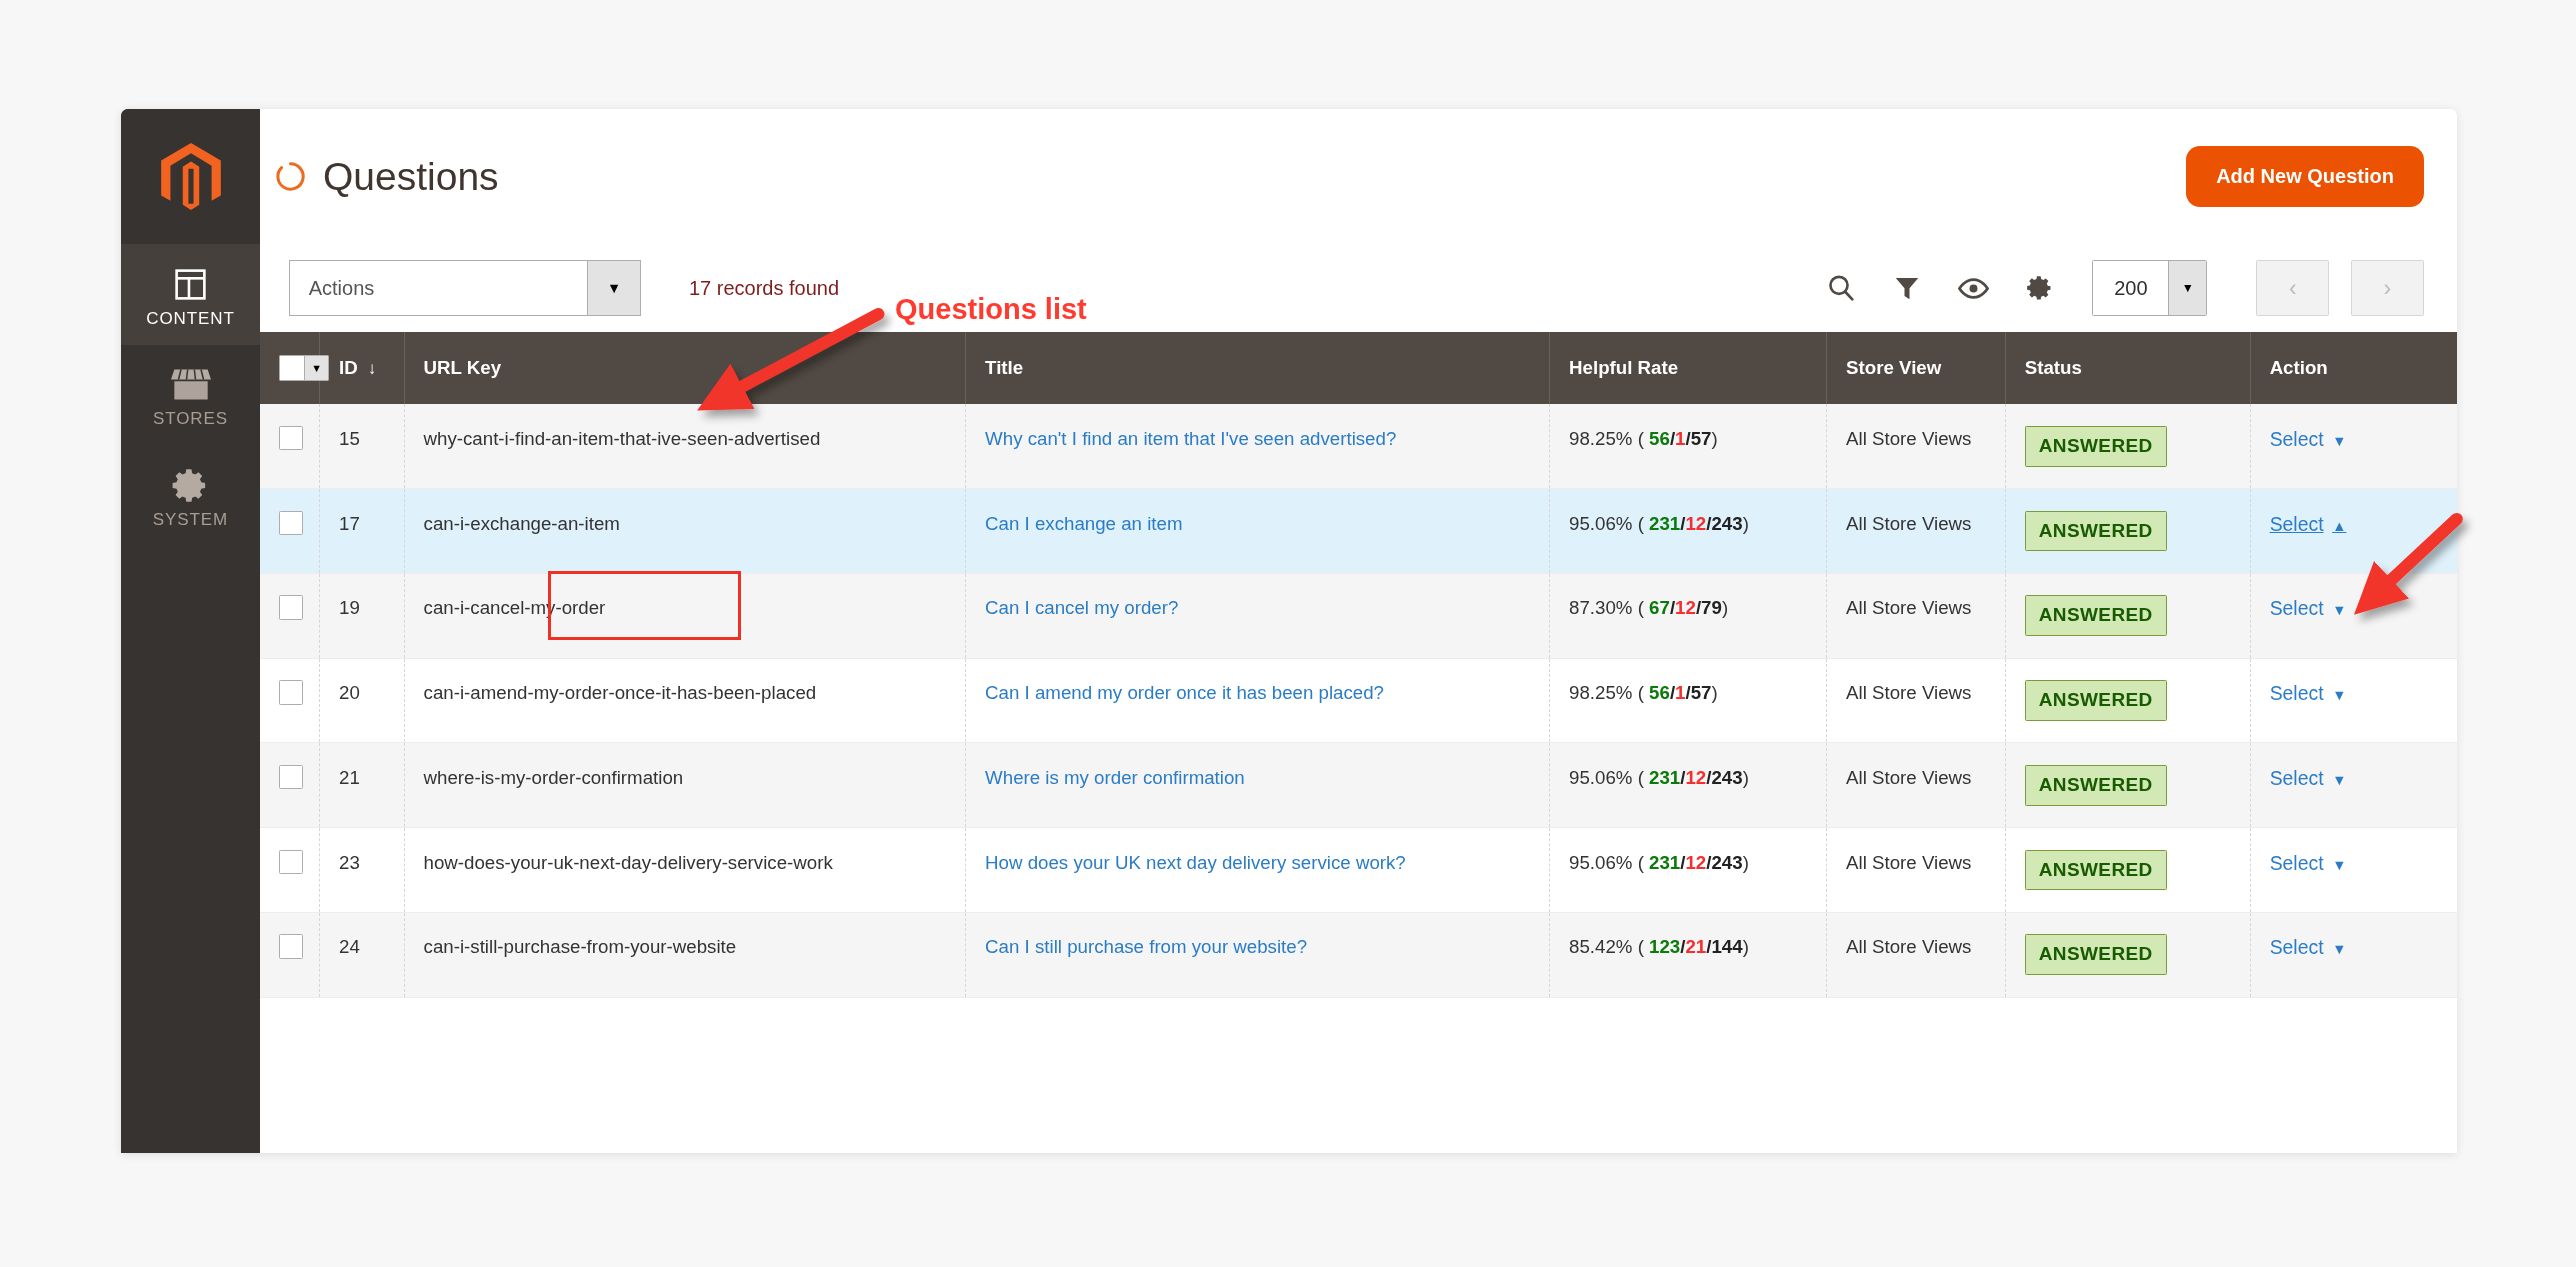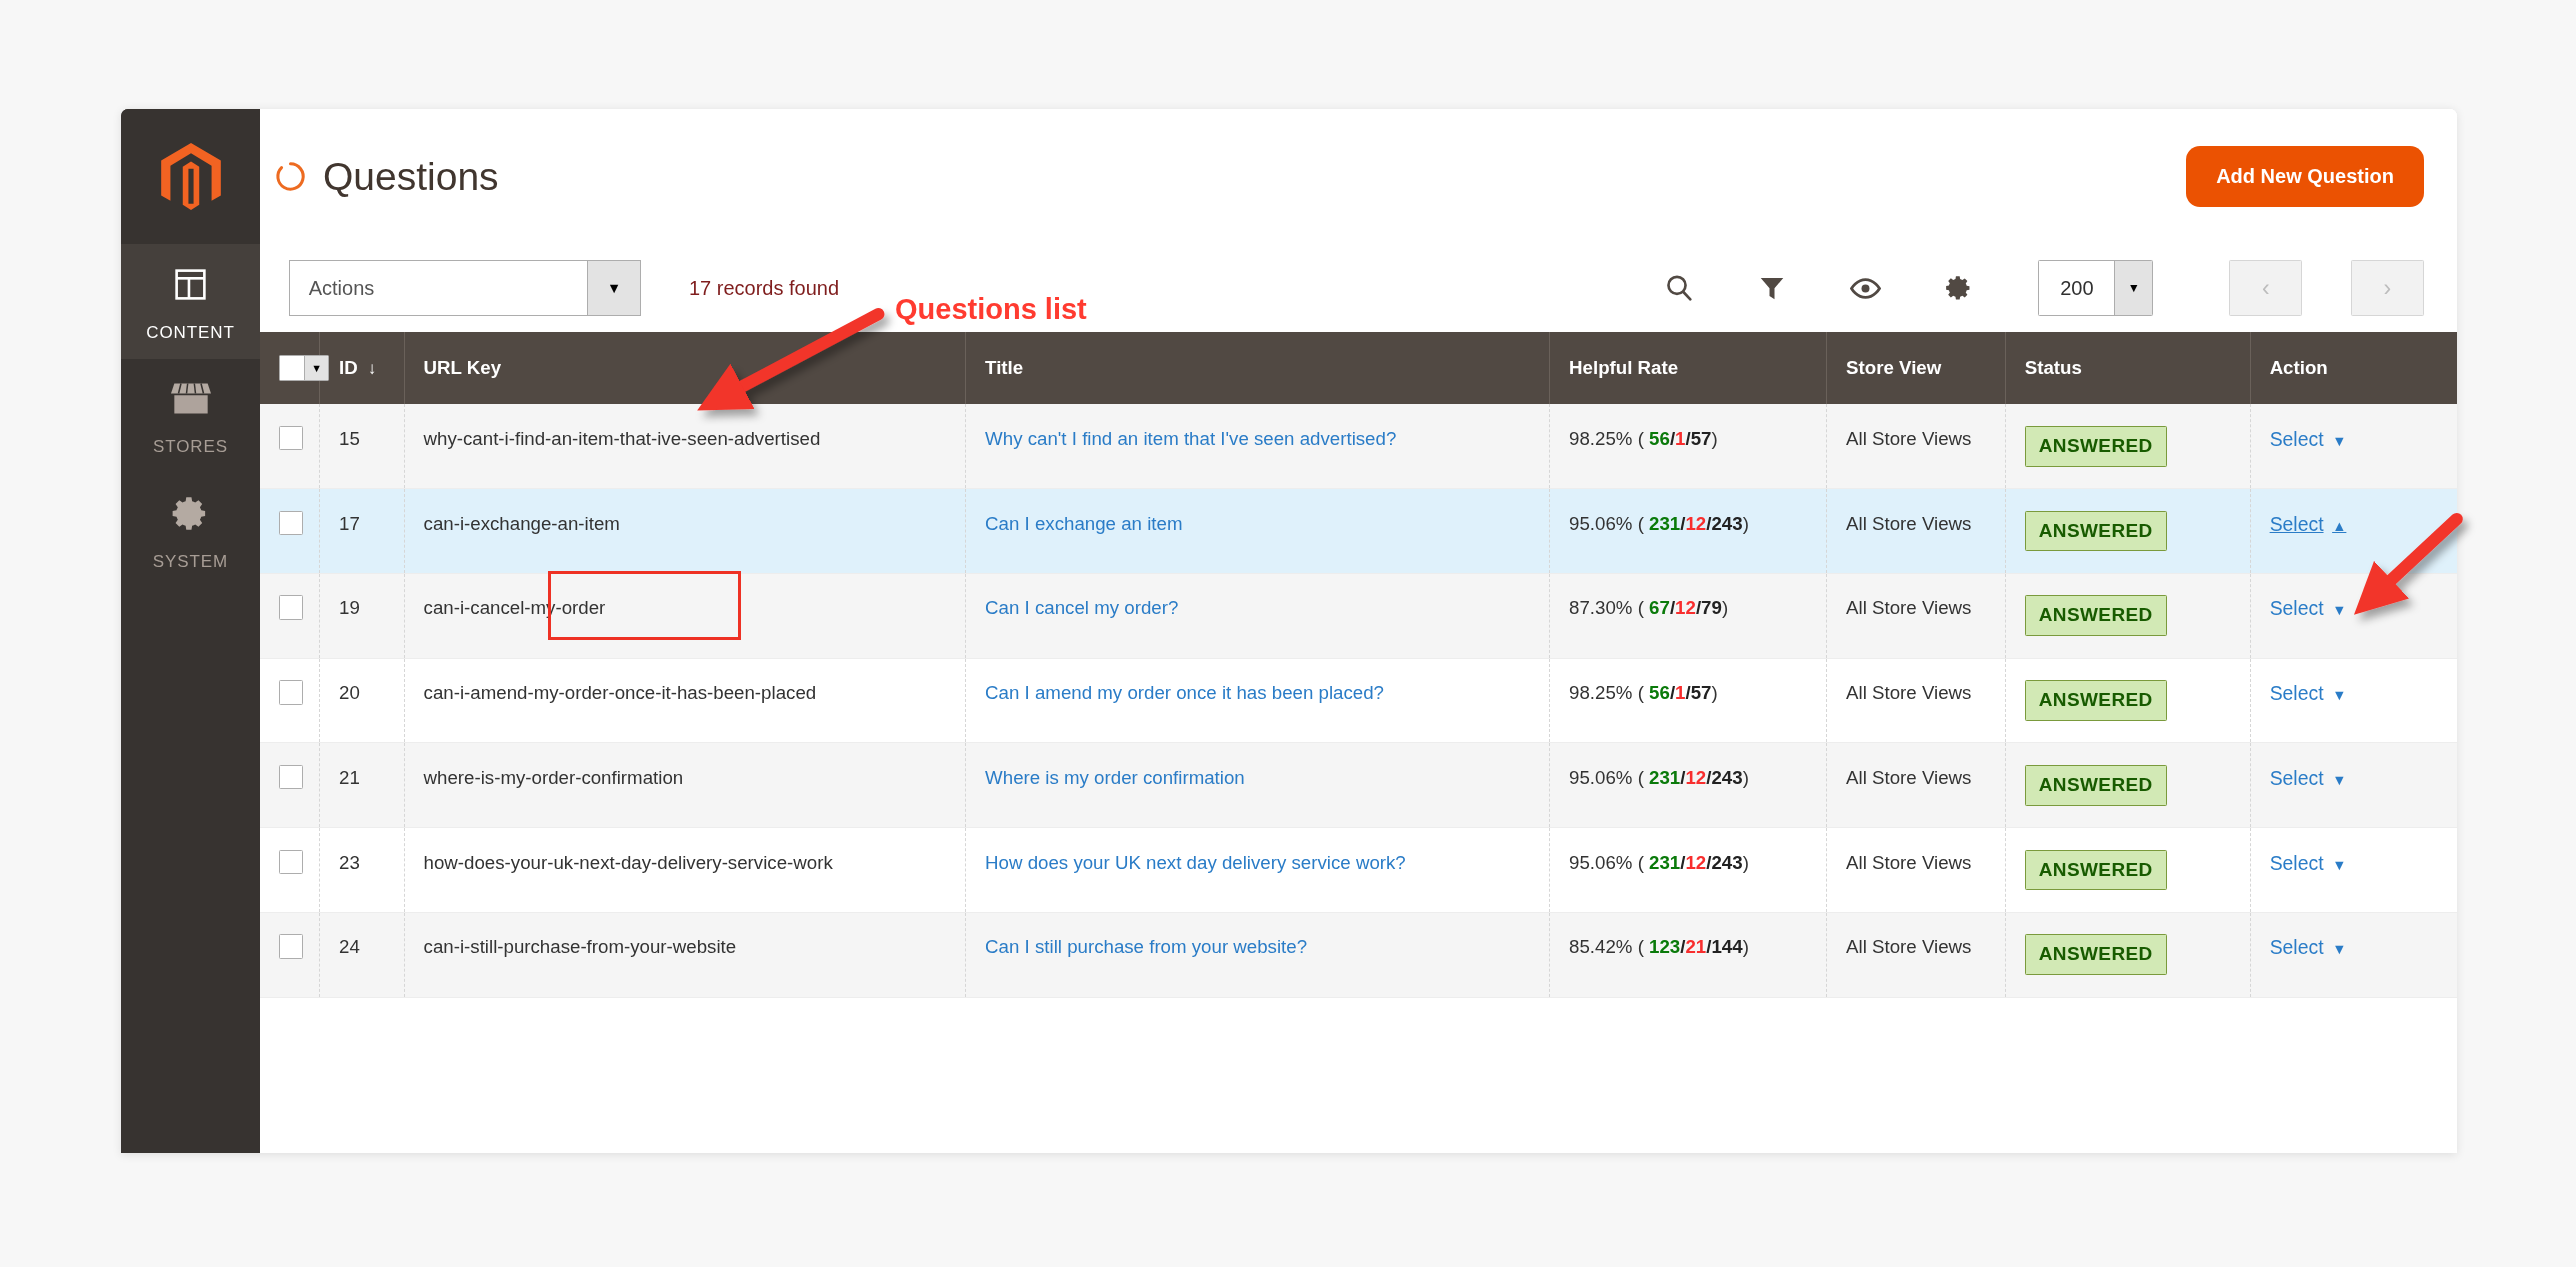--- a/index.html
+++ b/index.html
@@ -47,21 +47,21 @@
     text-align: center;
     color: #a79d95;
     cursor: pointer;
   }
   .nav-item.active { background: #45403c; color: #ffffff; }
   .nav-icon { height: 43px; display:flex; align-items:center; justify-content:center; }
   .nav-icon svg { display:block; }
   .nav-label {
     font-size: 17px;
     letter-spacing: 0.9px;
-    margin-top: 17px;
+    margin-top: 3px;
     font-family: "Liberation Sans", sans-serif;
   }
 
   
   #content { flex: 1 1 auto; position: relative; background:#ffffff; min-width:0; }
 
   
   #page-header {
     height: 135px;
     display: flex;
@@ -131,21 +131,20 @@
   }
   #records-found {
     margin-left: 48px;
     font-size: 20px;
     color: #7f1d1d;
   }
   #toolbar-right {
     margin-left: auto;
     display: flex;
     align-items: flex-end;
-    gap: 27px;
   }
   .toolbar-icon {
     width: 66px;
     height: 56px;
     display: flex;
     align-items: center;
     justify-content: center;
     cursor: pointer;
   }
   .toolbar-icon svg { display:block; }

